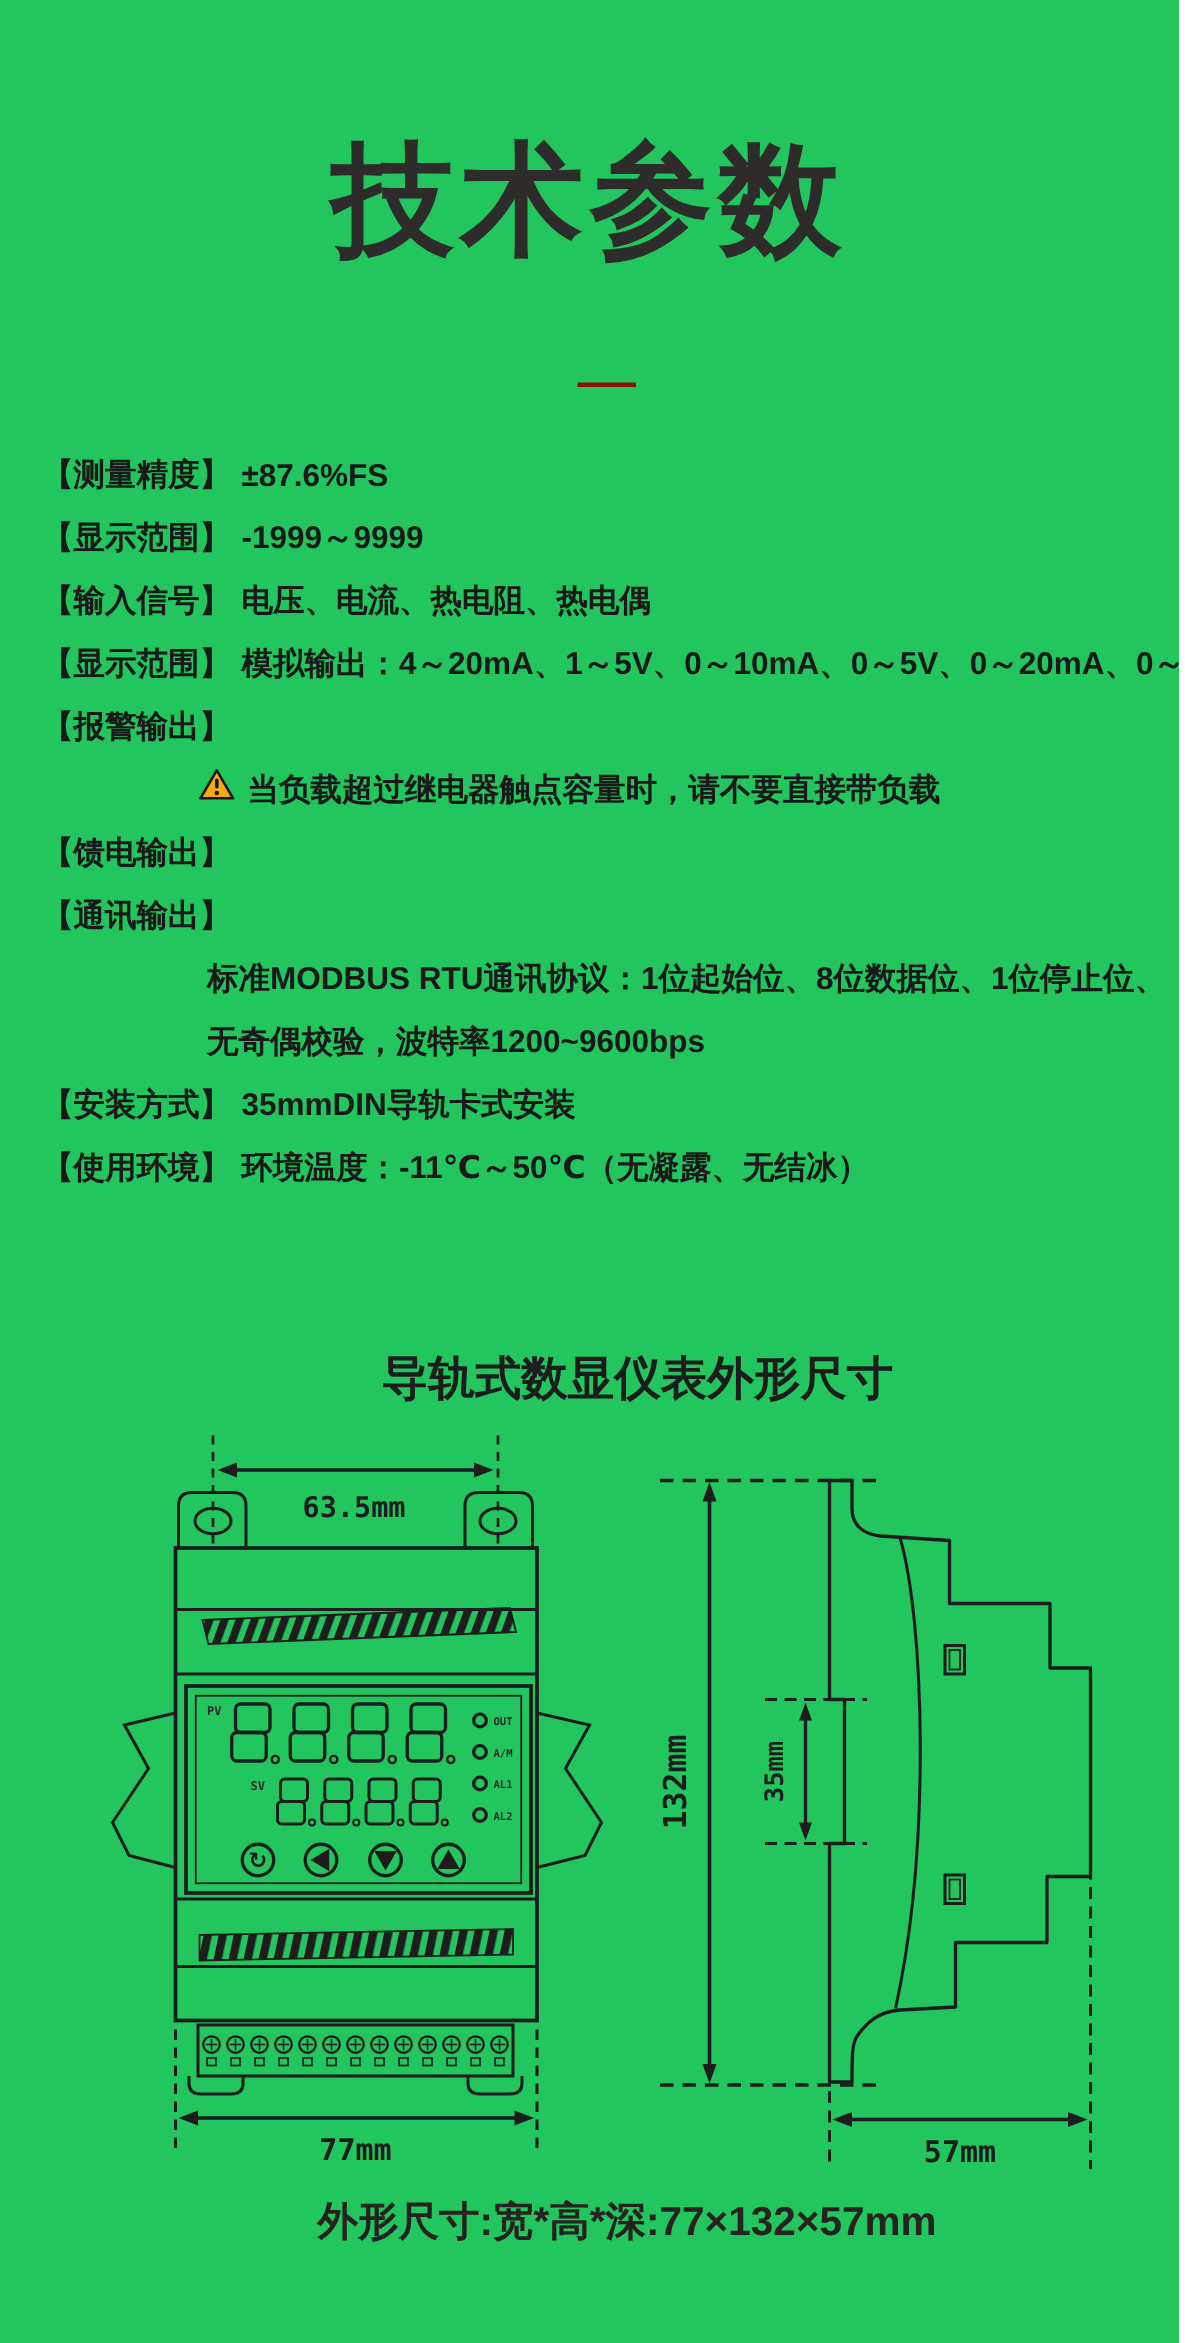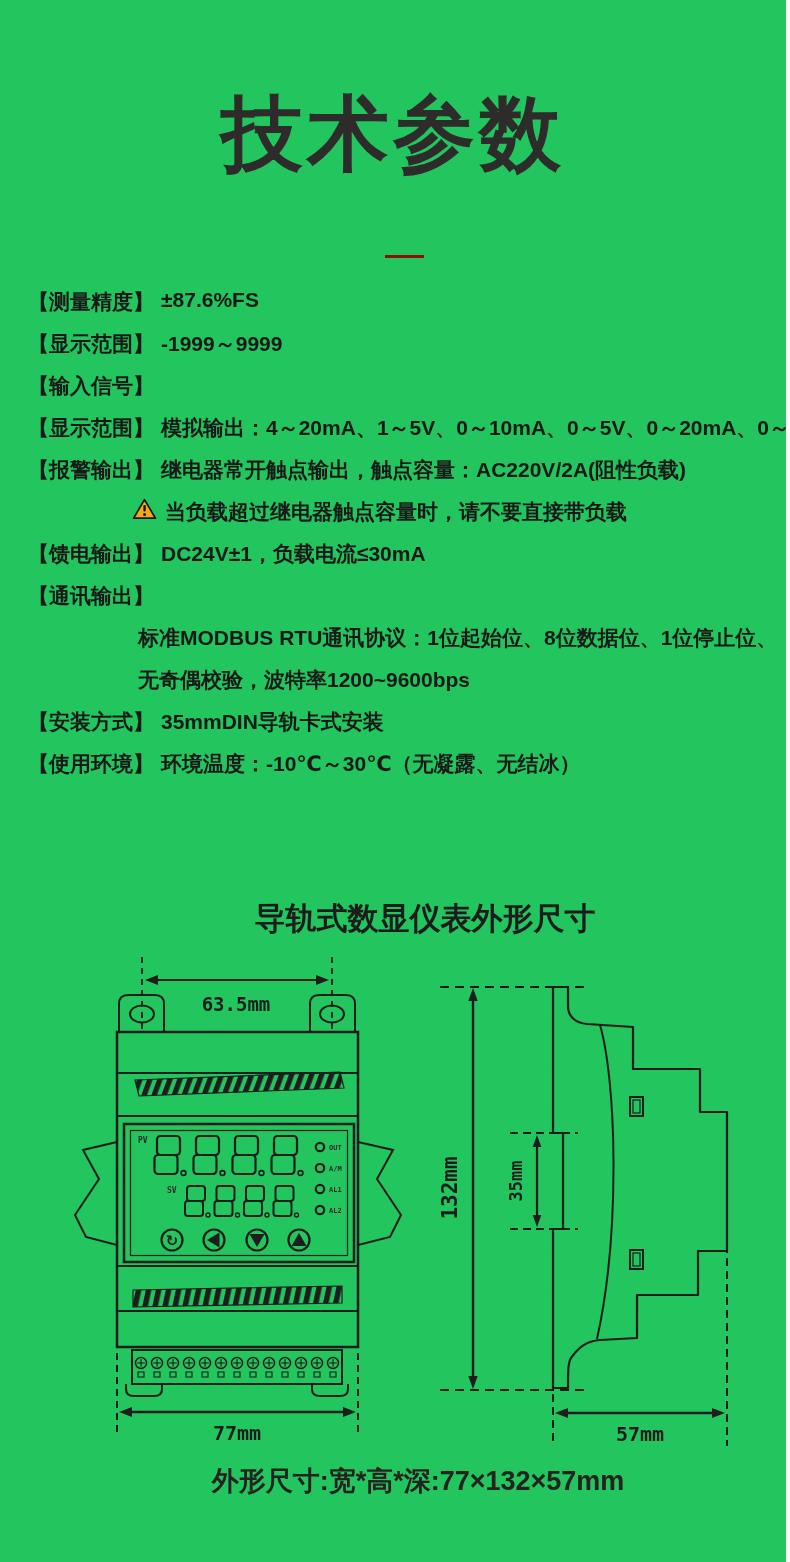--- a/index.html
+++ b/index.html
@@ -11,21 +11,21 @@
     text-align:center;font-size:82px;font-weight:900;color:#2e2b2b;letter-spacing:4px;
   }
   .divider{
     position:absolute;top:255px;left:385px;width:39px;height:3px;background:#8b0f0f;
   }
 
   .specs{
     position:absolute;top:288px;left:28px;width:752px;
     font-size:21px;font-weight:700;color:#191919;
   }
-  .spec-row{display:flex;align-items:flex-start;height:42px;white-space:nowrap;}
+  .spec-row{display:flex;align-items:flex-end;height:42px;white-space:nowrap;}
   .spec-label{flex:0 0 auto;margin-right:7px;}
   .spec-text{flex:0 0 auto;}
   .spec-row.cont{padding-left:110px;}
   .spec-row.warn{padding-left:104px;}
   .warn-icon{flex:0 0 auto;margin-right:8px;display:inline-block;}
 
   .section-heading{
     position:absolute;top:898px;left:0;width:100%;text-align:center;
     font-size:31px;font-weight:800;color:#1c1c1c;transform:translateX(32px);
   }
@@ -52,57 +52,56 @@
     <div class="spec-row">
         <span class="spec-label">【测量精度】</span>
         <span class="spec-text">±87.6%FS</span>
       </div>
     <div class="spec-row">
         <span class="spec-label">【显示范围】</span>
         <span class="spec-text">-1999～9999</span>
       </div>
     <div class="spec-row">
         <span class="spec-label">【输入信号】</span>
+        <span class="spec-text">电压、电流、热电阻、热电偶</span>
       </div>
     <div class="spec-row">
         <span class="spec-label">【显示范围】</span>
         <span class="spec-text">模拟输出：4～20mA、1～5V、0～10mA、0～5V、0～20mA、0～10V</span>
       </div>
     <div class="spec-row">
         <span class="spec-label">【报警输出】</span>
-        <span class="spec-text">继电器常开触点输出，触点容量：AC220V/2A(阻性负载)</span>
       </div>
     <div class="spec-row warn">
       <span class="warn-icon"><svg width="25" height="22" viewBox="0 0 25 22">
             <path d="M12.5,1.6 L23.4,20.2 H1.6 Z" fill="#f6a90a" stroke="#161616" stroke-width="1.7" stroke-linejoin="round"></path>
             <rect x="11.4" y="7" width="2.3" height="6.6" rx="1.1" fill="#111"></rect>
             <circle cx="12.55" cy="16.6" r="1.5" fill="#111"></circle>
           </svg></span>
       <span class="spec-text">当负载超过继电器触点容量时，请不要直接带负载</span>
     </div>
     <div class="spec-row">
         <span class="spec-label">【馈电输出】</span>
-        <span class="spec-text">DC24V±1，负载电流≤30mA</span>
       </div>
     <div class="spec-row">
         <span class="spec-label">【通讯输出】</span>
       </div>
     <div class="spec-row cont">
         <span class="spec-text">标准MODBUS RTU通讯协议：1位起始位、8位数据位、1位停止位、</span>
       </div>
     <div class="spec-row cont">
         <span class="spec-text">无奇偶校验，波特率1200~9600bps</span>
       </div>
     <div class="spec-row">
         <span class="spec-label">【安装方式】</span>
         <span class="spec-text">35mmDIN导轨卡式安装</span>
       </div>
     <div class="spec-row">
         <span class="spec-label">【使用环境】</span>
-        <span class="spec-text">环境温度：-10℃～30℃（无凝露、无结冰）</span>
+        <span class="spec-text">环境温度：-11℃～50℃（无凝露、无结冰）</span>
       </div>
   </div>
 
   <div class="section-heading">导轨式数显仪表外形尺寸</div>
 
   <svg class="figure-svg" width="790" height="512" viewBox="0 950 790 512" fill="none" stroke-linecap="butt">
     <defs>
       <pattern id="teeth1" width="10" height="26" patternUnits="userSpaceOnUse" patternTransform="skewX(-20)">
         <rect width="5.6" height="26" fill="#1d1d1d"></rect>
       </pattern>

